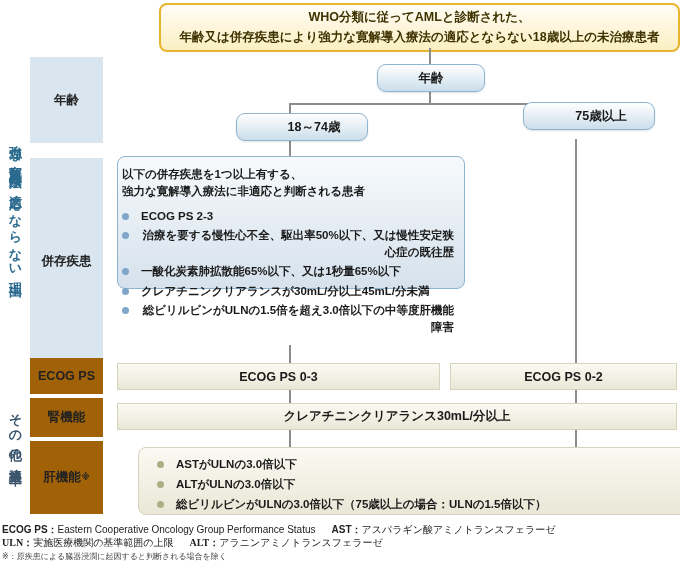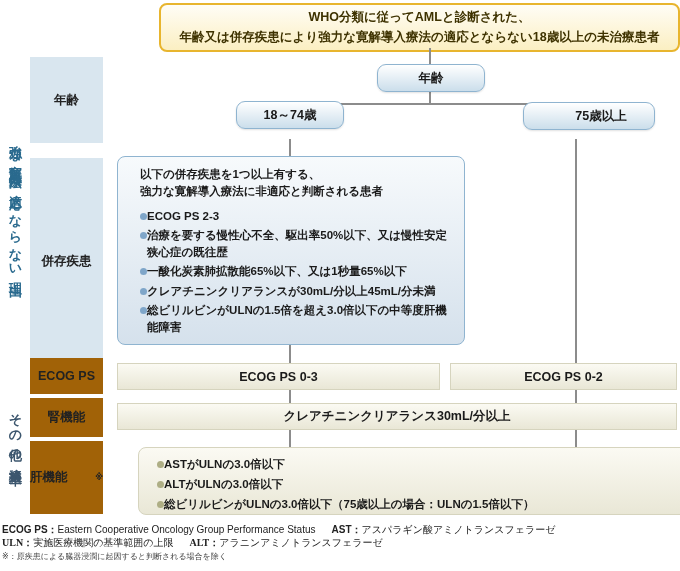--- a/index.html
+++ b/index.html
@@ -36,29 +36,29 @@
   .rowlabel{
     position:absolute;left:30px;width:73px;
     display:flex;align-items:center;justify-content:center;
     font-size:12.5px;font-weight:bold;color:#222;
   }
   .rowlabel.blue{background:#d9e6ef;}
   .rowlabel.beige{background:#a16207;}
   .notemark{font-size:8px;vertical-align:super;margin-left:1px;}
   
   .combox{
-    position:absolute;left:117px;top:156px;width:348px;height:189px;
+    position:absolute;left:117px;top:156px;width:348px;height:133px;
     border:1px solid #8fb4d0;border-radius:8px;
     background:linear-gradient(#f7fafc,#d5e1ec);
-    box-sizing:border-box;padding:9px 10px 8px 22px;
+    box-sizing:border-box;padding:9px 10px 8px 4px;
     font-size:11.5px;font-weight:600;color:#1a1a1a;line-height:1.5;
   }
   .combox .hdr{margin-bottom:7px;}
   .blist{display:flex;flex-direction:column;gap:2px;}
-  .brow{display:flex;gap:0;align-items:flex-start;}
+  .brow{display:flex;gap:12px;align-items:flex-start;text-align:right;}
   .dot{flex:0 0 auto;width:7px;height:7px;border-radius:50%;margin-top:5px;}
   .dot.blue{background:#7fa6c9;}
   .dot.olive{background:#aeae85;}
   
   .beigebox{
     position:absolute;border:1px solid #d6d4be;border-radius:0;
     background:linear-gradient(#fbfaf3,#e9e7d6);
     display:flex;align-items:center;justify-content:center;
     font-size:12.5px;font-weight:bold;color:#1a1a1a;box-sizing:border-box;
   }
@@ -98,27 +98,27 @@
   <div class="vline" style="left:289px;top:430px;height:17px;"></div>
   <div class="vline" style="left:575px;top:430px;height:17px;"></div>
 
   <div class="vcap" style="left:3px;top:57px;width:24px;height:296px;color:#2a6a8e;">強力な寛解導入療法の適応とならない理由</div>
   <div class="vcap" style="left:3px;top:356px;width:24px;height:158px;color:#3c566e;">その他の適格基準</div>
 
   <div class="rowlabel blue" style="top:57px;height:86px;">年齢</div>
   <div class="rowlabel blue" style="top:146px;height:207px;margin-top:12px;">併存疾患</div>
   <div class="rowlabel beige" style="top:358px;height:36px;">ECOG PS</div>
   <div class="rowlabel beige" style="top:398px;height:39px;">腎機能</div>
-  <div class="rowlabel beige" style="top:441px;height:73px;justify-content:space-between;">
+  <div class="rowlabel beige" style="top:441px;height:73px;">
     <span>肝機能</span>
       <span class="notemark">※</span>
   </div>
 
   <div class="node" style="left:377px;top:64px;width:106px;">年齢</div>
-  <div class="node" style="left:236px;top:101px;width:106px;">18～74歳</div>
+  <div class="node" style="left:236px;top:113px;width:106px;padding-left:24px;">18～74歳</div>
   <div class="node" style="left:523px;top:102px;width:106px;padding-left:24px;">75歳以上</div>
 
   <div class="combox">
     <div class="hdr">
       <div>以下の併存疾患を1つ以上有する、</div>
       <div>強力な寛解導入療法に非適応と判断される患者</div>
     </div>
     <div class="blist">
       <div class="brow">
         <span class="dot blue"></span>

